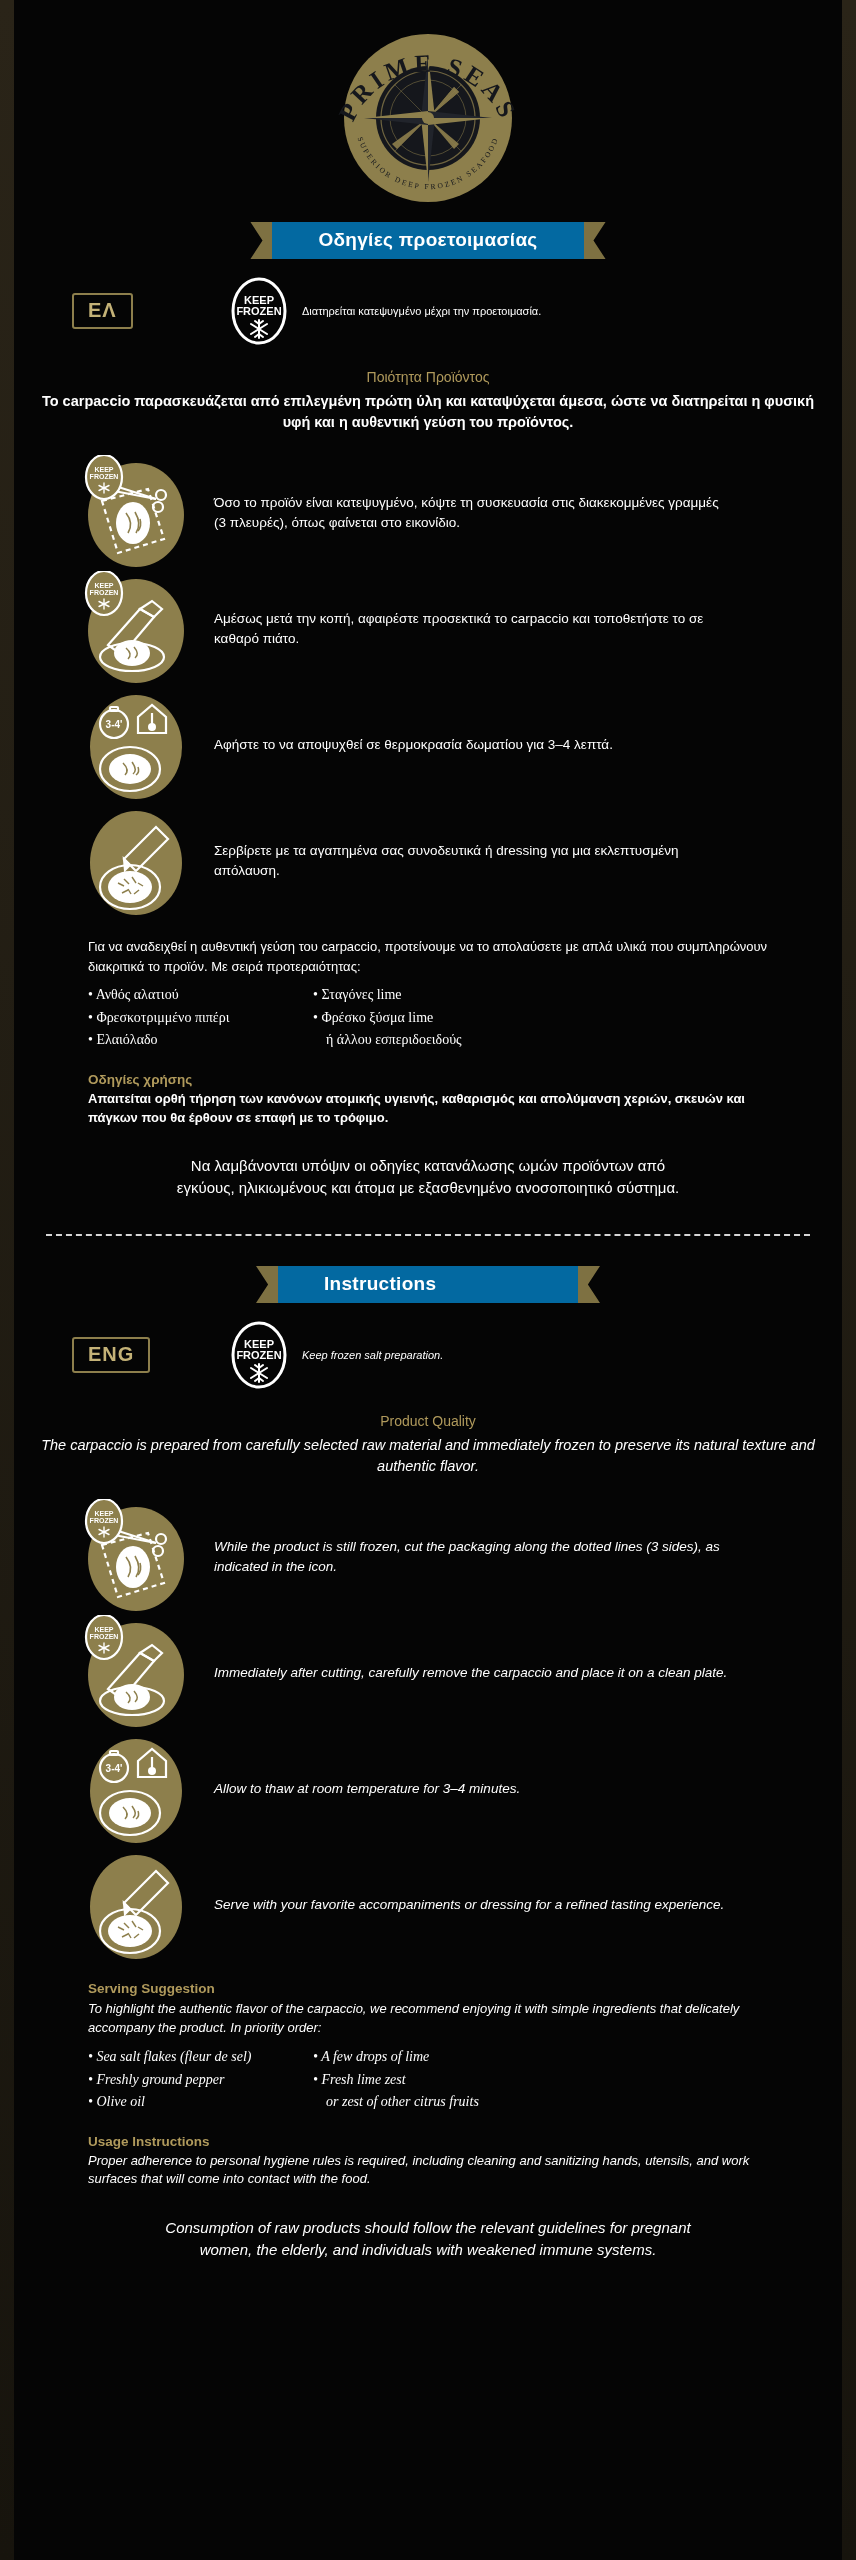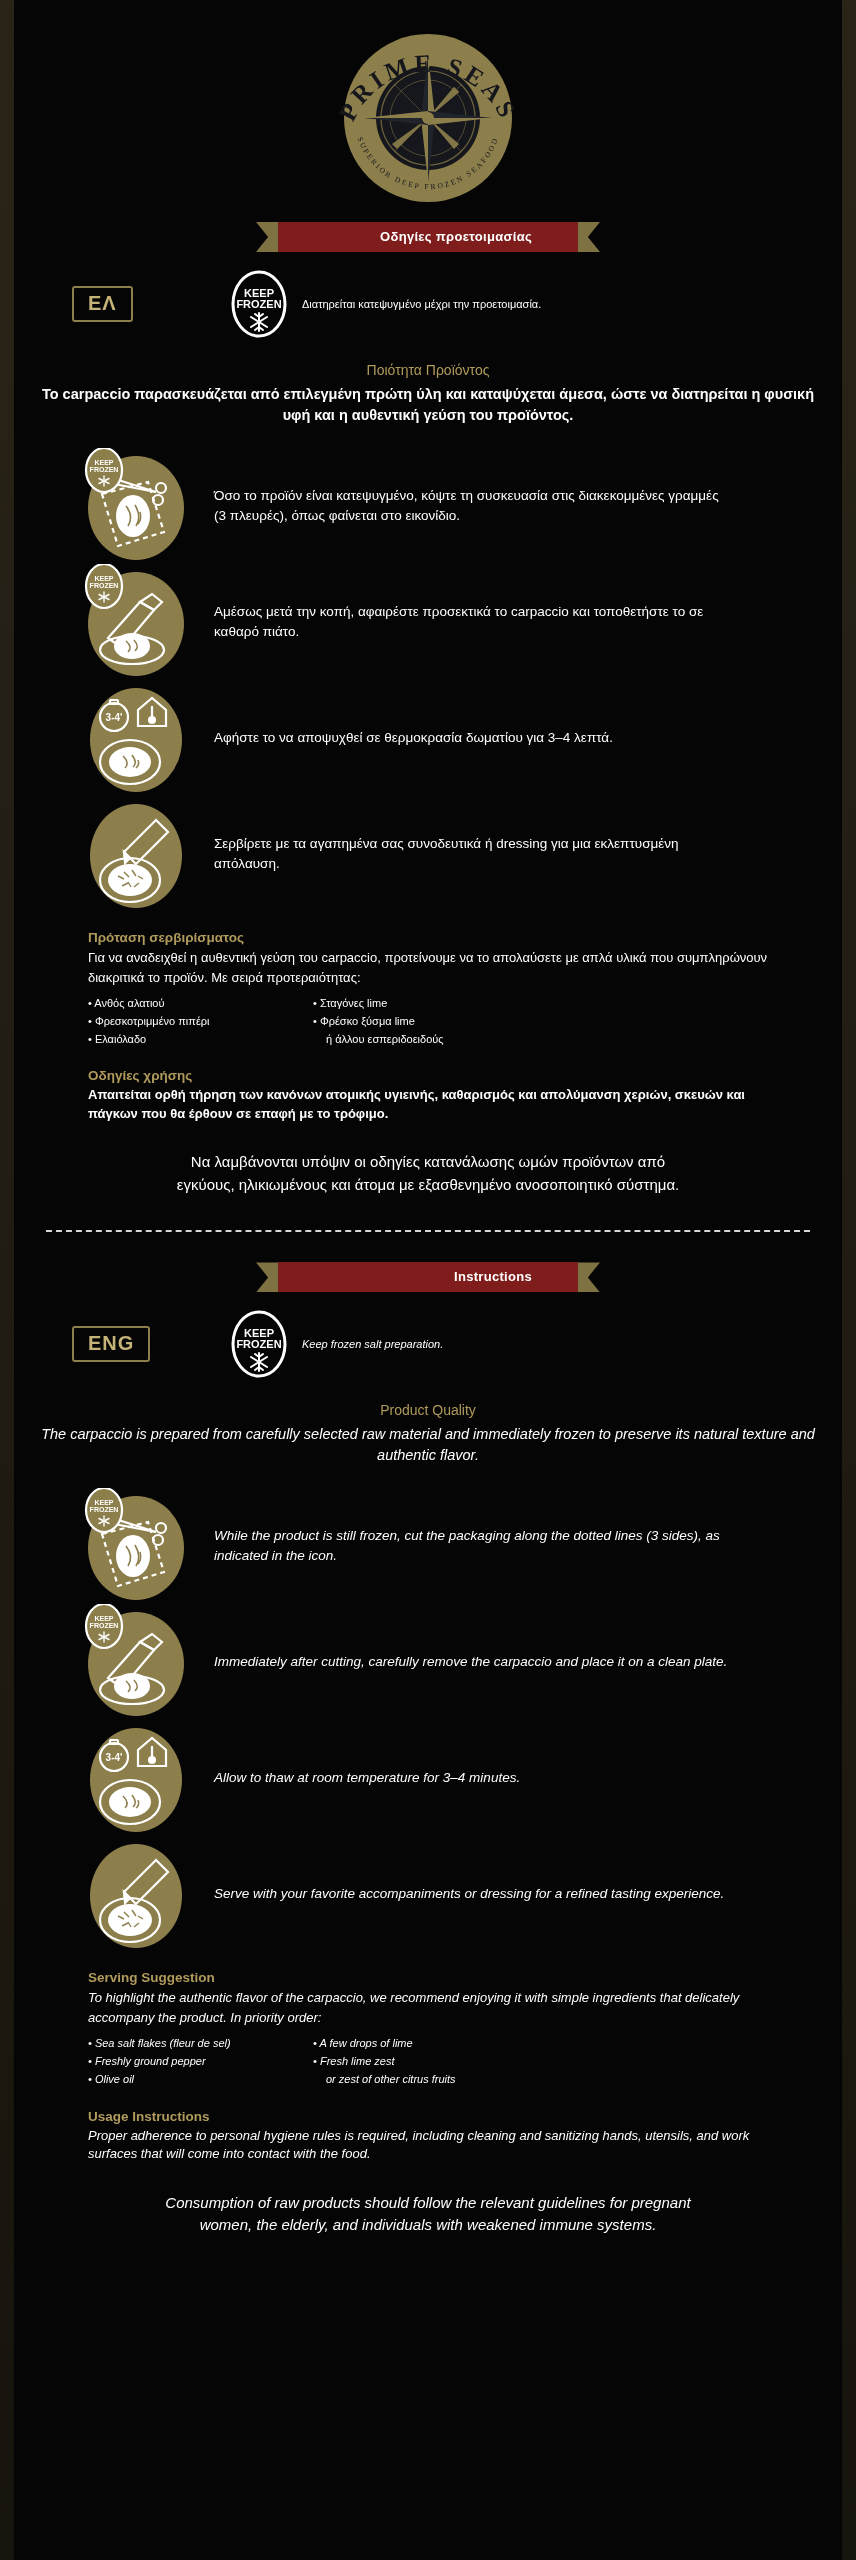--- a/index.html
+++ b/index.html
@@ -27,27 +27,27 @@
   .inner { position:relative; width:856px; padding:0 30px; }
 
   
   .logo-wrap { display:flex; justify-content:center; padding-top:18px; padding-bottom:4px; }
   .logo { width:210px; height:190px; position:relative; }
 
   
   .ribbon-row { display:flex; justify-content:center; margin-top:10px; }
   .ribbon {
     position:relative;
-    background:#7f1d1d;
+    background:#0369a1;
     color:#fff;
-    font-size:13px;
+    font-size:19px;
     font-weight:700;
     letter-spacing:.3px;
     padding:7px 46px 8px;
-    text-align:right;
+    text-align:left;
     min-width:300px;
   }
   .ribbon:before, .ribbon:after{
     content:""; position:absolute; top:0; bottom:0; width:22px; background:#7e7142;
   }
   .ribbon:before{ left:-22px; clip-path:polygon(0 0,100% 0,100% 100%,0 100%,55% 50%); }
   .ribbon:after { right:-22px; clip-path:polygon(0 0,100% 0,45% 50%,100% 100%,0 100%); }
 
   
   .lang-row { position:relative; margin-top:26px; height:58px; }
@@ -79,21 +79,21 @@
   .step .txt { font-size:13.5px; line-height:1.5; padding-left:20px; max-width:540px; }
   .steps.en .step .txt { font-style:italic; }
 
   
   .notes { padding:0 58px; margin-top:18px; }
   .notes h4 { color:#b09a5c; font-size:13.5px; font-weight:600; margin-bottom:3px; }
   .notes p { font-size:13px; line-height:1.5; }
   .notes.en p, .notes.en li { font-style:italic; }
   .cols { display:flex; margin-top:8px; }
   .cols ul { list-style:none; }
-  .cols ul li { font-size:11px; line-height:1.62; }
+  .cols ul li { font-size:14px; line-height:1.62;font-family:Liberation Serif, serif; }
   .cols .c1 { width:225px; }
   .cols .c2 { width:300px; }
   .cols ul li.sub { padding-left:13px; }
   .hygiene { margin-top:20px; }
   .hygiene p { font-weight:700; line-height:1.42; }
   .notes.en .hygiene p { font-weight:400; }
   .footnote { text-align:center; font-size:15px; line-height:1.5; padding:0 74px; margin-top:28px; }
   .footnote.en { font-style:italic; }
 
   .divider {
@@ -294,21 +294,20 @@
                 <path d="M56 91 l5 -4"></path>
                 <path d="M50 86 l3 5"></path>
             </g>
           </svg>
         </div>
         <div class="txt">Σερβίρετε με τα αγαπημένα σας συνοδευτικά ή dressing για μια εκλεπτυσμένη απόλαυση.</div>
       </div>
     </div>
 
     <div class="notes">
-      <h4>Πρόταση σερβιρίσματος</h4>
       <p>Για να αναδειχθεί η αυθεντική γεύση του carpaccio, προτείνουμε να το απολαύσετε με απλά υλικά που συμπληρώνουν διακριτικά το προϊόν. Με σειρά προτεραιότητας:</p>
       <div class="cols">
         <ul class="c1">
           <li>• Ανθός αλατιού</li>
           <li>• Φρεσκοτριμμένο πιπέρι</li>
           <li>• Ελαιόλαδο</li>
         </ul>
         <ul class="c2">
           <li>• Σταγόνες lime</li>
           <li>• Φρέσκο ξύσμα lime</li>

